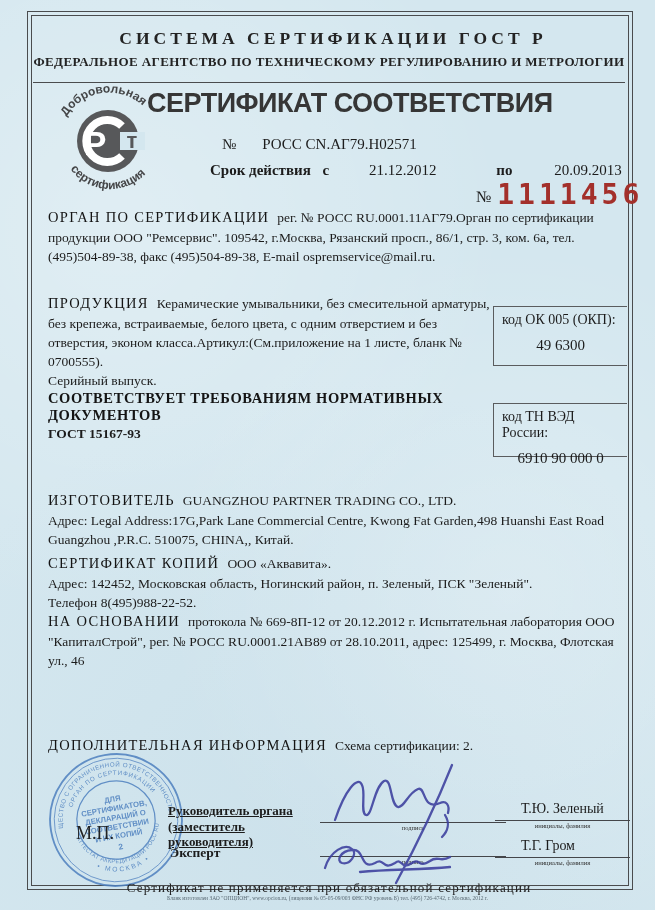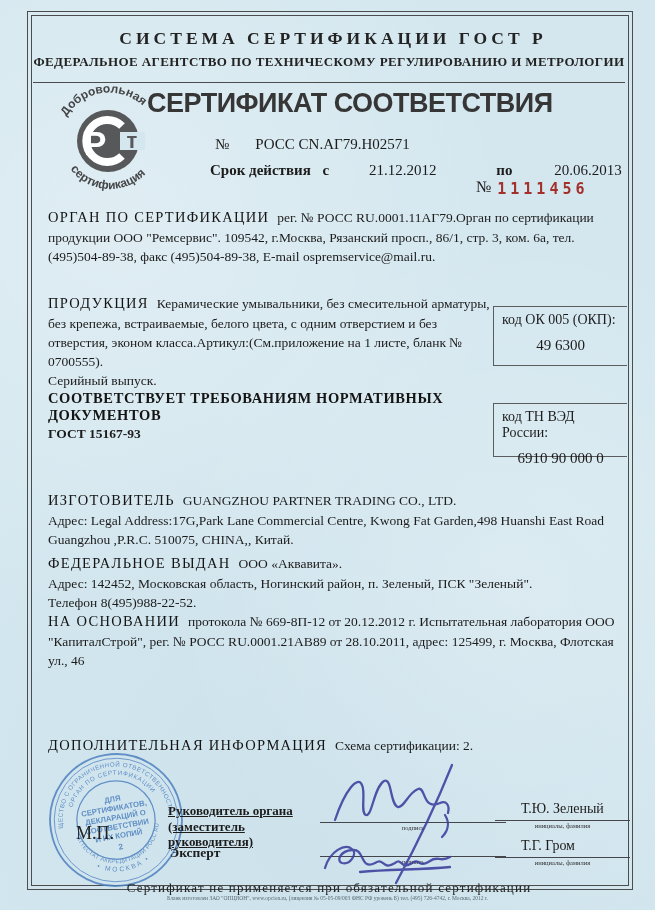--- a/index.html
+++ b/index.html
@@ -14,29 +14,29 @@
   }
   .abs{position:absolute;}
   
   .frame-outer{position:absolute; left:27px; top:11px; width:604px; height:877px; border:1.6px solid #4a4c4e;}
   .frame-inner{position:absolute; inset:3px; border:1px solid #4a4c4e;}
   
   .header{left:33px; top:17px; width:592px; height:65px; border-bottom:1.4px solid #4a4c4e; text-align:center;}
   .header .l1{margin-top:11px; font-size:17.5px; font-weight:bold; letter-spacing:4px; color:#232323;padding-left:8px;}
   .header .l2{margin-top:5px; font-size:13px; font-weight:bold; letter-spacing:0.4px; color:#232323;}
   .doc-title{left:147px; top:87px; font-family:"Liberation Sans", sans-serif; font-weight:bold; font-size:27px; letter-spacing:-0.5px; color:#363636; transform:scaleY(1.05); transform-origin:top left;}
-  .numline{left:215px; top:136px; font-size:15px;}
+  .numline{left:222px; top:136px; font-size:15px;}
   .numline .val{margin-left:26px;}
   .validity{left:210px; top:162px; font-size:15px;}
   .validity b{font-weight:bold;}
   .validity .d1{margin-left:36px;}
   .validity .po{margin-left:56px; font-weight:bold;}
   .validity .d2{margin-left:38px;}
   .blank-num{left:476px; top:178px; font-size:16px;}
-  .blank-num .red{font-family:"DejaVu Sans Mono", monospace; font-size:15px; letter-spacing:4px; color:#a3302b; font-weight:bold; margin-left:6px; vertical-align:-2px;}
+  .blank-num .red{font-family:"DejaVu Sans Mono", monospace; font-size:28px; letter-spacing:4px; color:#a3302b; font-weight:bold; margin-left:6px; vertical-align:-2px;}
   
   .sl{font-size:14.5px; letter-spacing:1.3px; margin-right:8px; color:#141414;}
   .para{font-size:13.5px; line-height:1.42;}
   .codebox{border:1px solid #5a5c5e; border-right:none; padding:5px 8px;}
   .codebox .cl{font-size:14px;}
   .codebox .cv{font-size:15px; text-align:center; margin-top:9px;}
   
   .role{font-size:13px; font-weight:bold; line-height:1.2; text-decoration:underline;}
   .role2{font-size:13.5px; font-weight:bold;}
   .sigcol{width:186px;}
@@ -88,21 +88,21 @@
 
   <div class="abs numline">
     <span>№</span><span class="val">РОСС CN.АГ79.Н02571</span>
   </div>
 
   <div class="abs validity">
     <b>Срок действия</b>
     <b style="margin-left:8px;">с</b>
     <span class="d1">21.12.2012</span>
     <span class="po">по</span>
-    <span class="d2">20.06.2013</span>
+    <span class="d2">20.09.2013</span>
   </div>
 
   <div class="abs blank-num">
     <span>№</span><span class="red">1111456</span>
   </div>
 
   <div class="abs para" style="left:48px; top:207px; width:582px;">
     <span class="sl">ОРГАН ПО СЕРТИФИКАЦИИ</span><span>рег. № РОСС RU.0001.11АГ79.Орган по сертификации продукции ООО "Ремсервис". 109542, г.Москва, Рязанский просп., 86/1, стр. 3, ком. 6а, тел. (495)504-89-38, факс (495)504-89-38, E-mail ospremservice@mail.ru.</span>
   </div>
 
@@ -123,21 +123,21 @@
     <div class="cl">код ТН ВЭД России:</div>
     <div class="cv">6910 90 000 0</div>
   </div>
 
   <div class="abs para" style="left:48px; top:490px; width:582px;">
     <span class="sl">ИЗГОТОВИТЕЛЬ</span><span>GUANGZHOU PARTNER TRADING CO., LTD.</span>
     <div>Адрес: Legal Address:17G,Park Lane Commercial Centre, Kwong Fat Garden,498 Huanshi East Road Guangzhou ,P.R.C. 510075, CHINA,, Китай.</div>
   </div>
 
   <div class="abs para" style="left:48px; top:553px; width:582px;">
-    <span class="sl">ФЕДЕРАЛЬНОЕ ВЫДАН</span><span>ООО «Аквавита».</span>
+    <span class="sl">СЕРТИФИКАТ КОПИЙ</span><span>ООО «Аквавита».</span>
     <div>Адрес: 142452, Московская область, Ногинский район, п. Зеленый, ПСК "Зеленый".</div>
     <div>Телефон 8(495)988-22-52.</div>
   </div>
 
   <div class="abs para" style="left:48px; top:611px; width:582px;">
     <span class="sl">НА ОСНОВАНИИ</span><span>протокола № 669-8П-12 от 20.12.2012 г. Испытательная лаборатория ООО "КапиталСтрой", рег. № РОСС RU.0001.21АВ89 от 28.10.2011, адрес: 125499, г. Москва, Флотская ул., 46</span>
   </div>
 
   <div class="abs para" style="left:48px; top:735px; width:560px;">
     <span class="sl">ДОПОЛНИТЕЛЬНАЯ ИНФОРМАЦИЯ</span><span>Схема сертификации: 2.</span>

